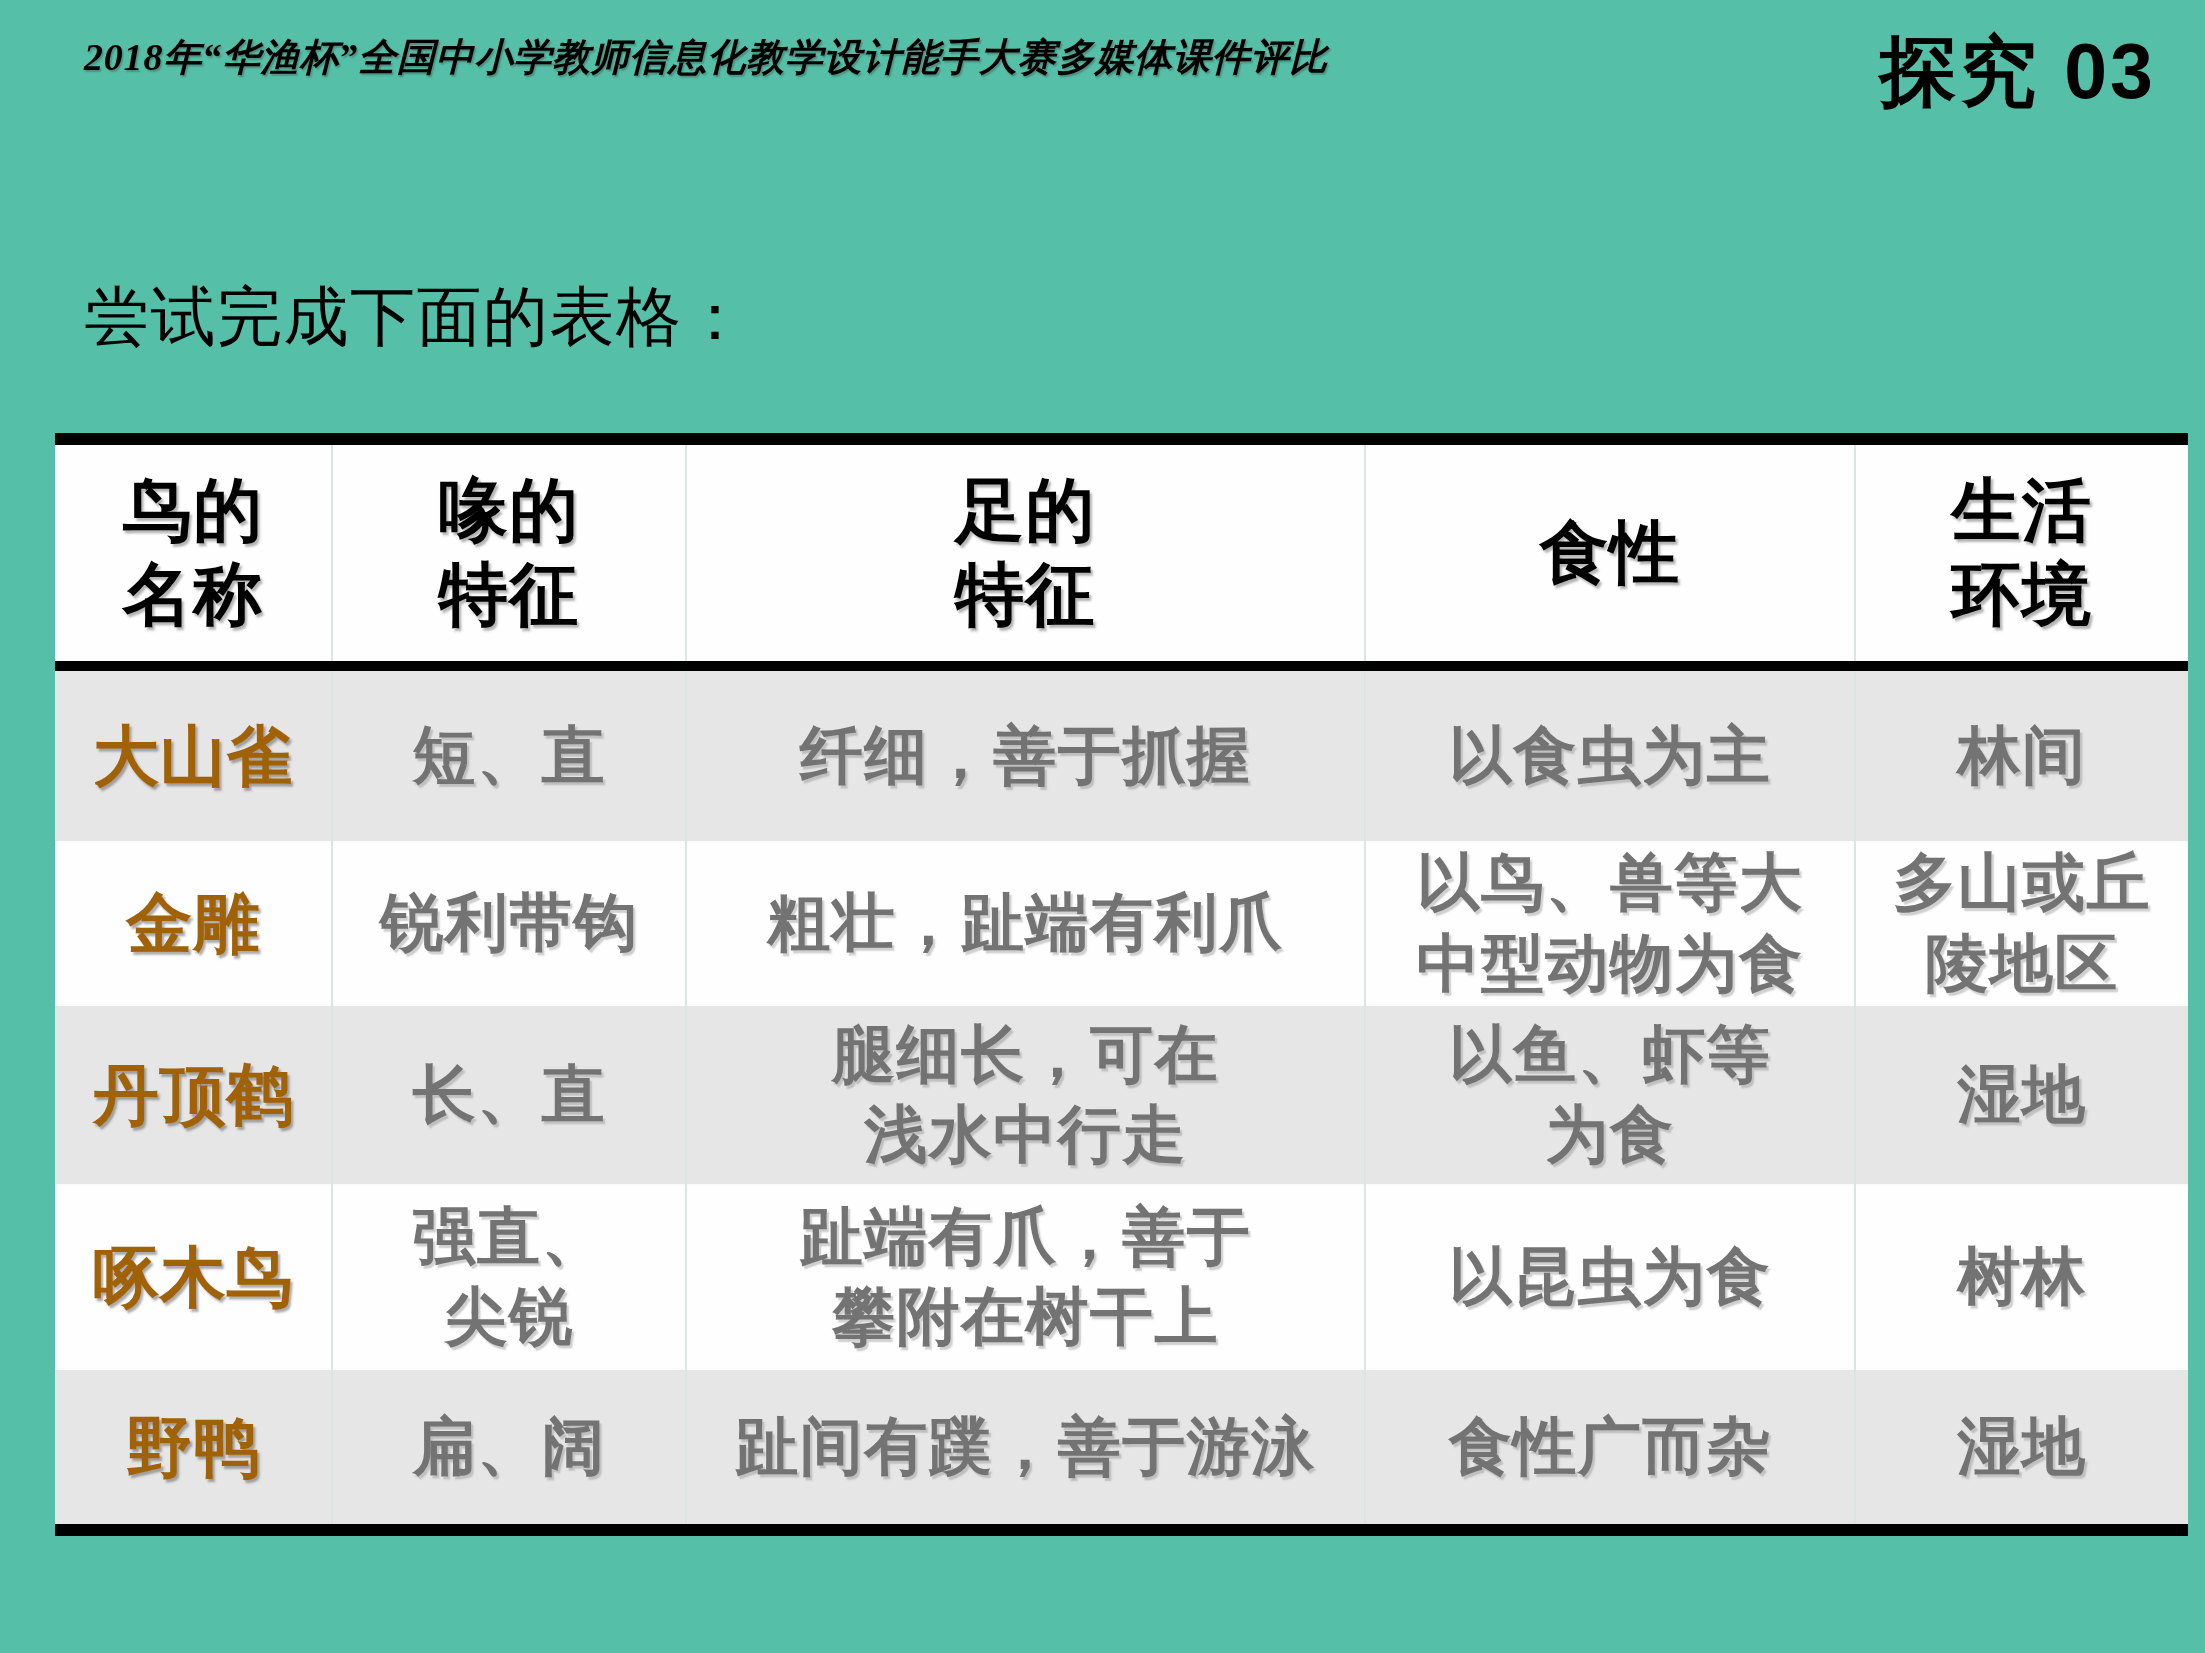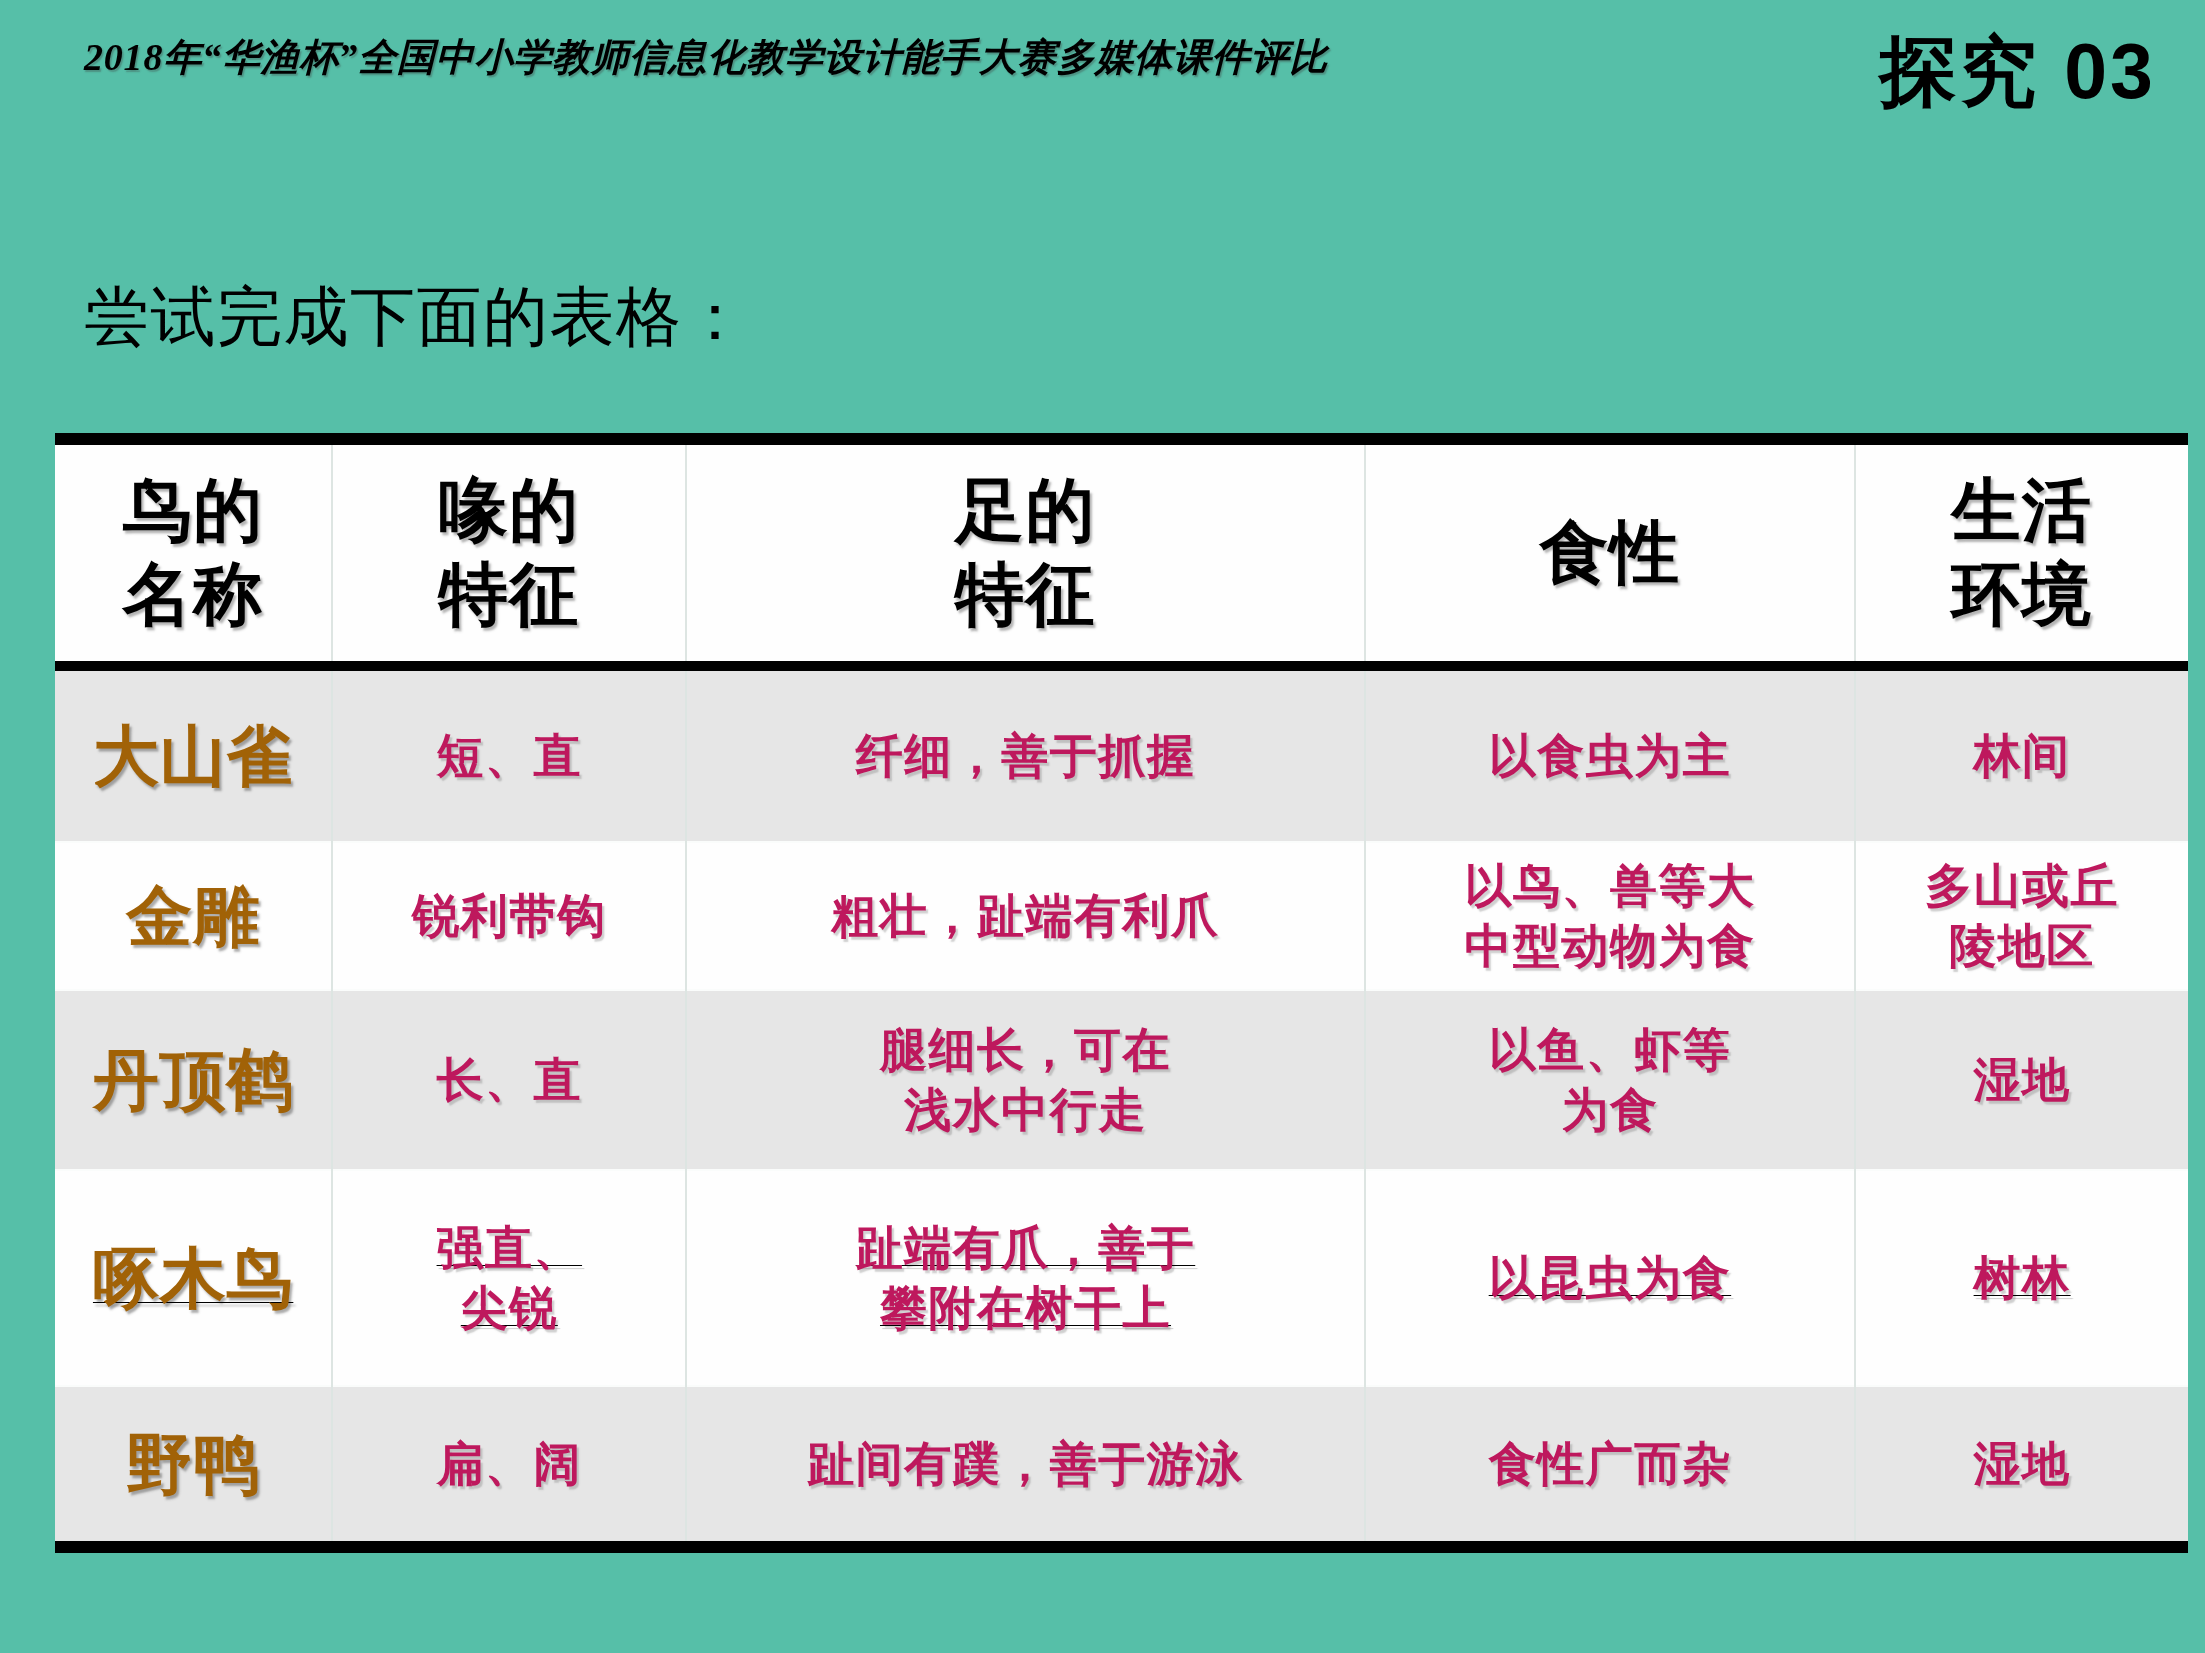--- a/index.html
+++ b/index.html
@@ -86,35 +86,35 @@
     border-left: 2.3px solid #dde5e2;
   }
   table.bird-table tbody tr + tr td {
     border-top: 2.3px solid #fafcfb;
   }
   tbody tr:nth-child(odd)  { background: #E6E6E6; }
   tbody tr:nth-child(even) { background: #FEFEFE; }
   tbody tr:nth-child(1) { height: 176px; }
   tbody tr:nth-child(2) { height: 148px; }
   tbody tr:nth-child(3) { height: 180px; }
-  tbody tr:nth-child(4) { height: 216px; text-decoration: underline; }
+  tbody tr:nth-child(4) { height: 184px; }
   tbody tr:nth-child(5) { height: 161px; }
 
   .bird-name {
     font-size: 66px;
     font-weight: bold;
     color: #a16207;
     font-family: "Liberation Sans", sans-serif;
     letter-spacing: 0.8px;
     text-shadow: 2.3px 3.1px 2.3px rgba(70,70,70,0.45);
   }
   .answer {
-    font-size: 47px;
+    font-size: 63px;
     font-weight: bold;
-    color: #be185d;
+    color: #737373;
     font-family: "Liberation Serif", serif;
     letter-spacing: 1.5px;
     text-shadow: 2.3px 3.1px 1.5px rgba(120,120,120,0.35);
     margin-top: 25px;
   }
 </style>
 </head>
 <body>
 
 <div class="slide">

